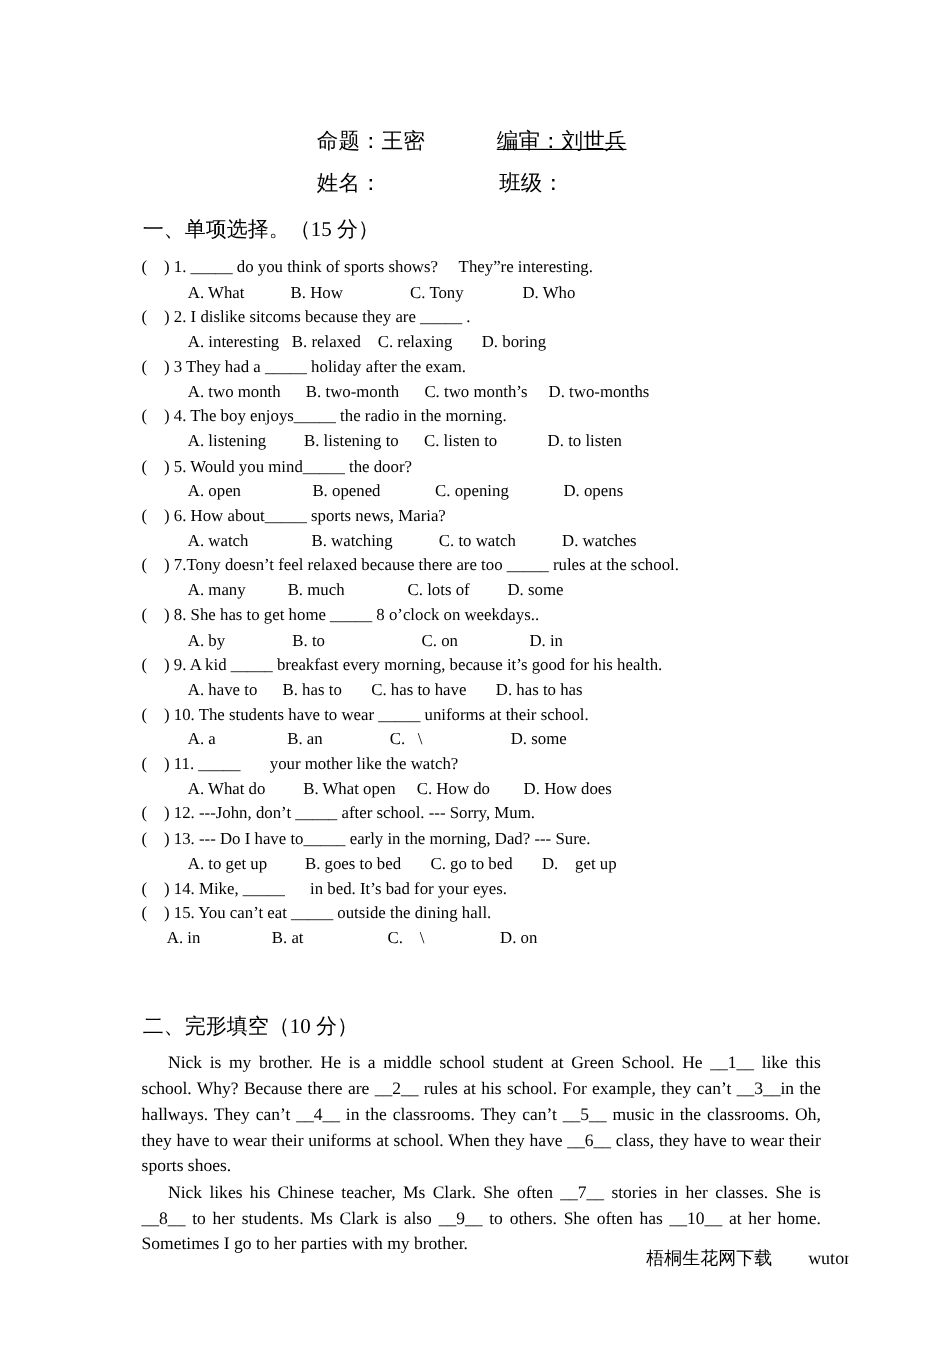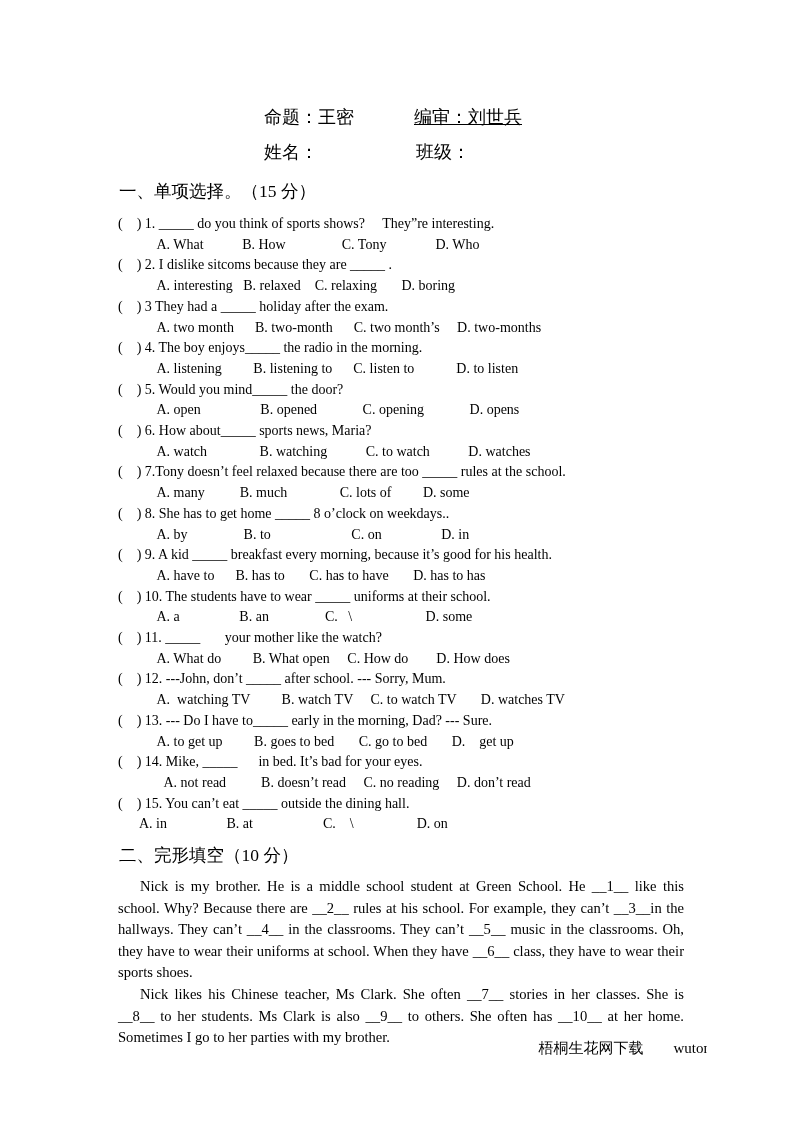--- a/index.html
+++ b/index.html
@@ -98,29 +98,27 @@
     <div>
       <div class="q-line">(    ) 10. The students have to wear _____ uniforms at their school.</div>
       <div class="q-line">           A. a                 B. an                C.   \                     D. some</div>
     </div>
     <div>
       <div class="q-line">(    ) 11. _____       your mother like the watch?</div>
       <div class="q-line">           A. What do         B. What open     C. How do        D. How does</div>
     </div>
     <div>
       <div class="q-line">(    ) 12. ---John, don’t _____ after school. --- Sorry, Mum.</div>
-      <div class="q-line">           A.  watching TV         B. watch TV     C. to watch TV       D. watches TV</div>
     </div>
     <div>
       <div class="q-line">(    ) 13. --- Do I have to_____ early in the morning, Dad? --- Sure.</div>
       <div class="q-line">           A. to get up         B. goes to bed       C. go to bed       D.    get up</div>
     </div>
     <div>
       <div class="q-line">(    ) 14. Mike, _____      in bed. It’s bad for your eyes.</div>
-      <div class="q-line">             A. not read          B. doesn’t read     C. no reading     D. don’t read</div>
     </div>
     <div>
       <div class="q-line">(    ) 15. You can’t eat _____ outside the dining hall.</div>
       <div class="q-line">      A. in                 B. at                    C.    \                  D. on</div>
     </div>
   </div>
 
   <div class="abs sec-title" style="left:119px; top:844px;">二、完形填空（10 分）</div>
 
   <div class="cloze">

